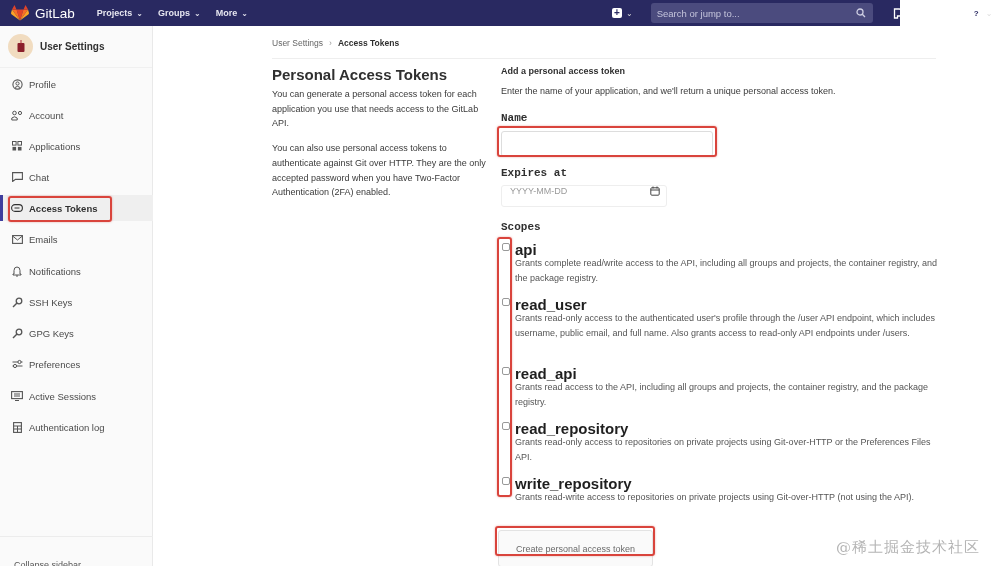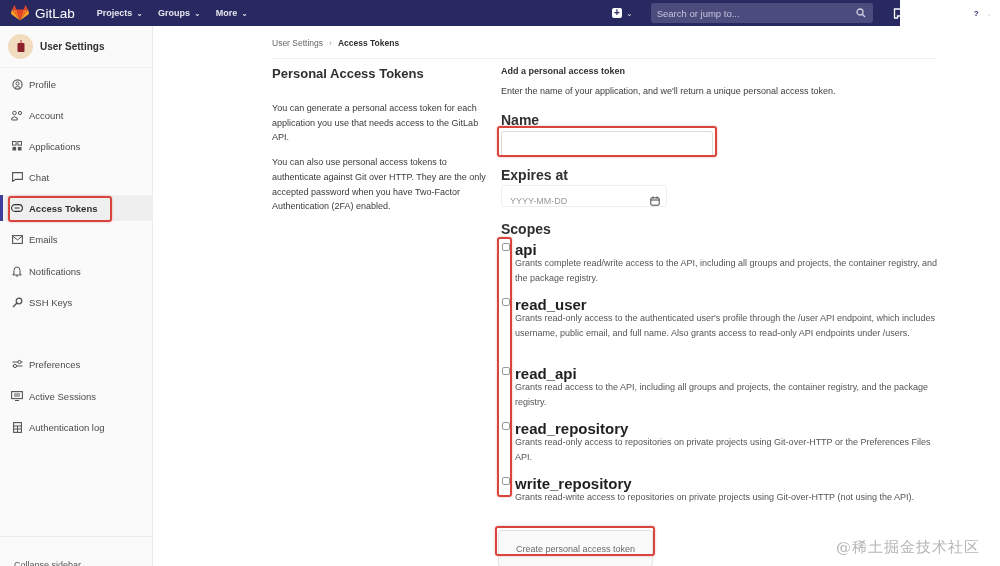--- a/index.html
+++ b/index.html
@@ -34,29 +34,29 @@
   .sb-footer { position: absolute; left: 0; bottom: 0; width: 153px; height: 30px; border-top: 1px solid #ececec; display: flex; align-items: flex-end; padding-left: 14px; font-size: 9px; color: #555; overflow: hidden; }
   .sb-footer span { transform: translateY(4px); }
 
   
   .breadcrumb { position: absolute; left: 272px; top: 38px; font-size: 8.5px; color: #666; display: flex; align-items: center; }
   .breadcrumb .sep { margin: 0 6px; color: #999; }
   .breadcrumb .cur { color: #303030; font-weight: bold; }
   .bc-divider { position: absolute; left: 272px; top: 58px; width: 664px; height: 1px; background: #eeeeee; }
 
   .left-col { position: absolute; left: 272px; top: 66px; width: 215px; }
-  .page-title { font-size: 13px; font-weight: bold; color: #303030; margin-bottom: 20px; }
+  .page-title { font-size: 15px; font-weight: bold; color: #303030; margin-bottom: 4px; }
   .left-col p { font-size: 9px; line-height: 14.7px; color: #3a3a3a; margin-bottom: 10px; }
 
   .form { position: absolute; left: 501px; top: 66px; width: 440px; }
   .form-heading { font-size: 9px; font-weight: bold; color: #303030; }
   .form-desc { position: absolute; top: 20px; font-size: 9px; color: #3a3a3a; white-space: nowrap; }
-  .label { position: absolute; font-size: 14px; font-weight: bold; color: #303030; }
+  .label { position: absolute; font-size: 11px; font-weight: bold; color: #303030; font-family: Liberation Mono, monospace; }
   .name-input { position: absolute; left: 0; top: 65px; width: 212px; height: 26px; border: 1px solid #ddd; border-radius: 3px; background: #fff; }
-  .date-input { position: absolute; left: 0; top: 119px; width: 166px; height: 22px; border: 1px solid #eee; border-radius: 3px; background: #fff; display: flex; align-items: flex-end; justify-content: space-between; padding: 0 6px 0 8px; font-size: 9px; color: #9a9a9a; }
+  .date-input { position: absolute; left: 0; top: 119px; width: 166px; height: 22px; border: 1px solid #eee; border-radius: 3px; background: #fff; display: flex; align-items: flex-start; justify-content: space-between; padding: 0 6px 0 8px; font-size: 9px; color: #9a9a9a; }
 
   .scope { position: absolute; left: 0; width: 440px; }
   .scope .cb { position: absolute; left: 1px; top: 2px; width: 8px; height: 8px; border: 1px solid #999; border-radius: 2px; background: #fff; cursor: pointer; }
   .scope .sname { position: absolute; left: 14px; top: 0; font-size: 15px; font-weight: bold; color: #1f1f1f; }
   .scope .sdesc { position: absolute; left: 14px; top: 15px; width: 425px; font-size: 9px; line-height: 14.7px; color: #555; }
 
   .create-btn { position: absolute; left: 498px; top: 530px; width: 155px; height: 37px; background: #fafafa; border: 1px solid #e3e3e3; border-radius: 3px; font-size: 9px; color: #6a6a6a; display: flex; align-items: center; justify-content: center; cursor: pointer; }
 
   .watermark { position: absolute; left: 836px; top: 538px; font-family: "DejaVu Serif", serif; font-size: 15px; color: #b5b5b5; letter-spacing: 1px; }
 </style>
@@ -204,20 +204,29 @@
   </div>
   <div class="sb-item" style="top:232px">
     <span class="ic">
         <svg width="10" height="11" viewBox="0 0 10 11">
           <path d="M2 8 V4.5 Q2 1 5 1 Q8 1 8 4.5 V8 H9 V9 H1 V8 Z" fill="none" stroke="#555" stroke-width="1"></path>
           <path d="M4 10 H6" stroke="#555" stroke-width="1"></path>
         </svg>
       </span>
     <span>Notifications</span>
   </div>
+  <div class="sb-item" style="top:294px">
+    <span class="ic">
+        <svg width="11" height="11" viewBox="0 0 11 11">
+          <circle cx="7" cy="4" r="2.8" fill="none" stroke="#555" stroke-width="1.3"></circle>
+          <line x1="5" y1="6" x2="1" y2="10" stroke="#555" stroke-width="1.5"></line>
+        </svg>
+      </span>
+    <span>GPG Keys</span>
+  </div>
   <div class="sb-item" style="top:325px">
     <span class="ic">
         <svg width="11" height="10" viewBox="0 0 11 10">
           <line x1="0.5" y1="3" x2="10.5" y2="3" stroke="#555" stroke-width="1"></line>
           <line x1="0.5" y1="7" x2="10.5" y2="7" stroke="#555" stroke-width="1"></line>
           <circle cx="7.5" cy="3" r="1.6" fill="#fafafa" stroke="#555"></circle>
           <circle cx="3" cy="7" r="1.6" fill="#fafafa" stroke="#555"></circle>
         </svg>
       </span>
     <span>Preferences</span>

